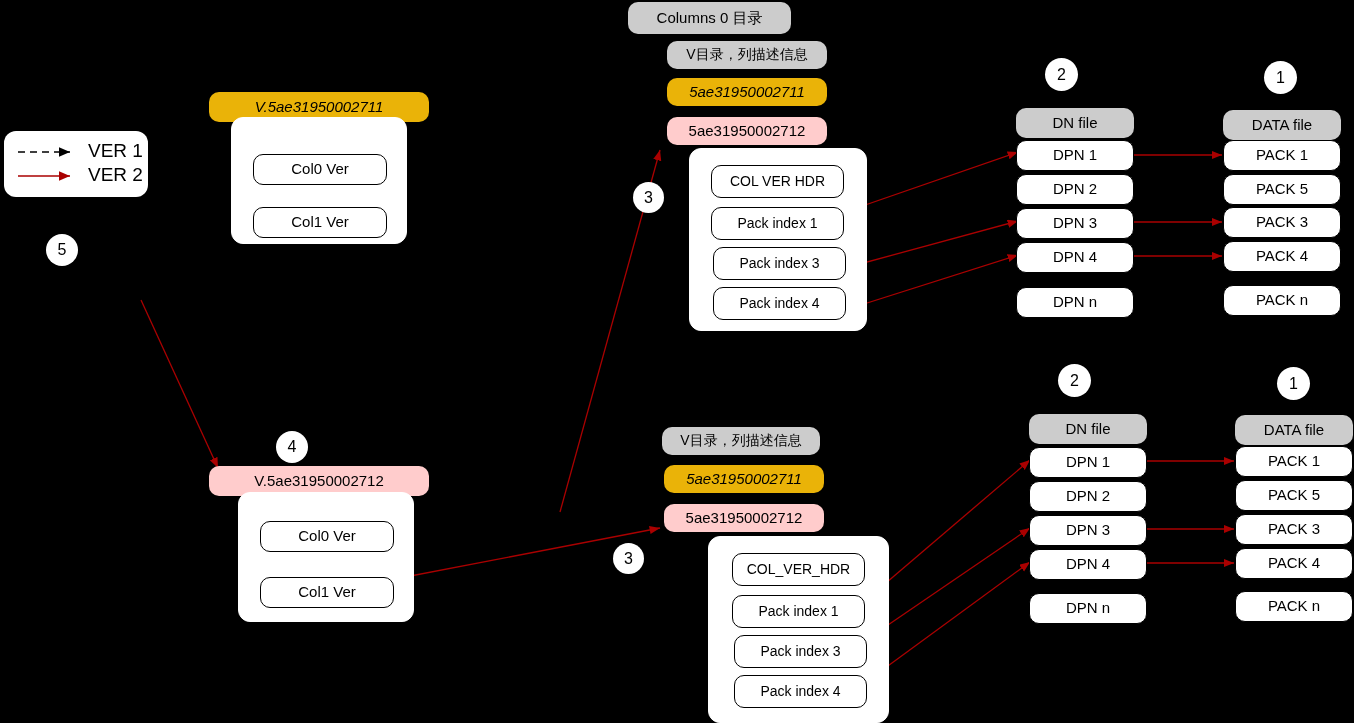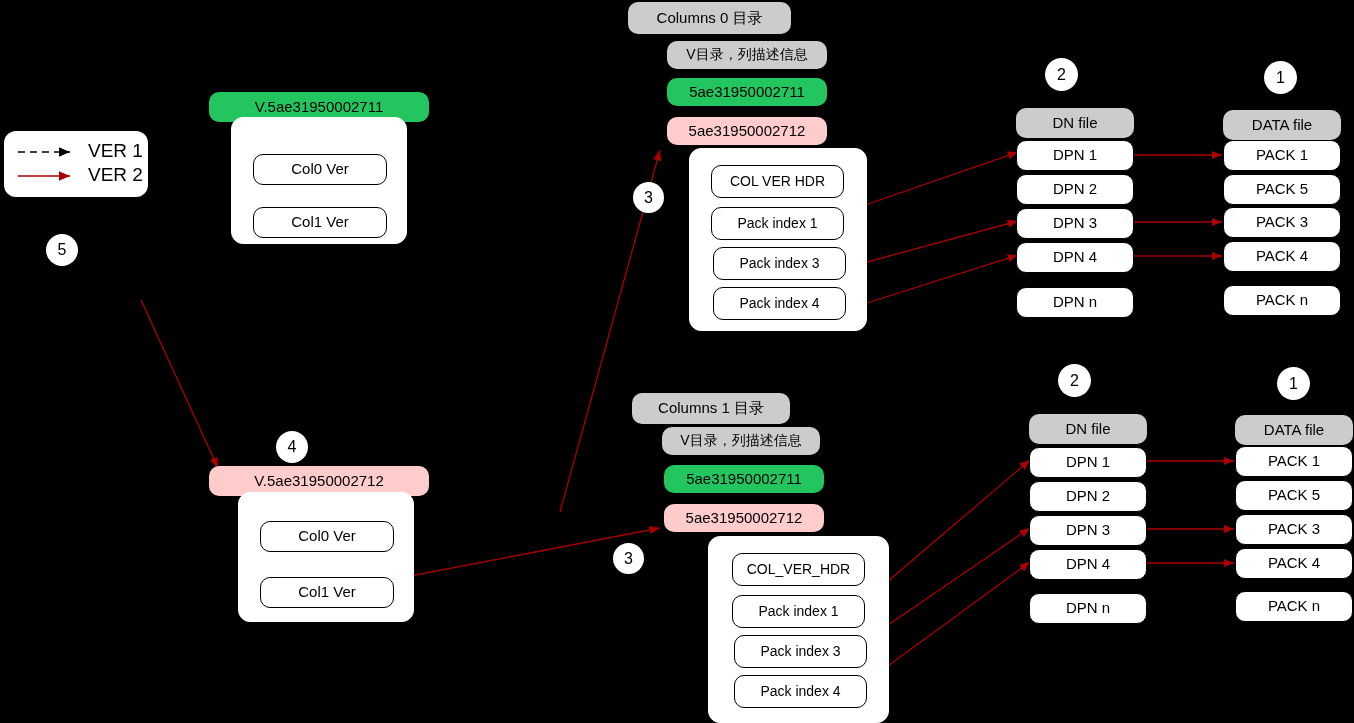--- a/index.html
+++ b/index.html
@@ -30,21 +30,21 @@
   .rr {           
     background: #ffffff;
     border: 1px solid #000000;
     border-radius: 10px;
   }
   .plain {        
     border-radius: 10px;
     border: 1px solid transparent;
   }
   .gray  { background: #cccccc; }
-  .cyan  { background: #22c55e; }
+  .cyan  { background: #eab308; font-style: italic; }
   .pink  { background: #ffcccc; }
   .white { background: #ffffff; }
 
   .container {
     position: absolute;
     background: #ffffff;
     border: 1px solid #ffffff;
     border-radius: 12px;
     box-sizing: border-box;
   }
@@ -182,21 +182,20 @@
   <div class="node rr" style="left:1016px; top:287px; width:118px; height:31px; font-size:15px;">DPN n</div>
 
   <div class="circle" style="left:1264px; top:61px; width:33px; height:33px;">1</div>
   <div class="node plain gray" style="left:1223px; top:110px; width:118px; height:30px; font-size:15px;">DATA file</div>
   <div class="node rr" style="left:1223px; top:140px; width:118px; height:31px; font-size:15px;">PACK 1</div>
   <div class="node rr" style="left:1223px; top:174px; width:118px; height:31px; font-size:15px;">PACK 5</div>
   <div class="node rr" style="left:1223px; top:207px; width:118px; height:31px; font-size:15px;">PACK 3</div>
   <div class="node rr" style="left:1223px; top:241px; width:118px; height:31px; font-size:15px;">PACK 4</div>
   <div class="node rr" style="left:1223px; top:285px; width:118px; height:31px; font-size:15px;">PACK n</div>
 
-  <div class="node plain gray" style="left:632px; top:393px; width:158px; height:31px; font-size:15px;">Columns 1 目录</div>
   <div class="node plain gray" style="left:662px; top:427px; width:158px; height:28px; font-size:14px;">V目录，列描述信息</div>
   <div class="node plain cyan" style="left:664px; top:465px; width:160px; height:28px; font-size:15px;">5ae31950002711</div>
   <div class="node plain pink" style="left:664px; top:504px; width:160px; height:28px; font-size:15px;">5ae31950002712</div>
 
   <div class="circle" style="left:613px; top:543px; width:31px; height:31px;">3</div>
 
   <div class="container" style="left:708px; top:536px; width:181px; height:187px;">
     <div class="node rr" style="left:23px; top:16px; width:133px; height:33px; font-size:14px;text-align:right;">COL_VER_HDR</div>
     <div class="node rr" style="left:23px; top:58px; width:133px; height:33px; font-size:14px;">Pack index 1</div>
     <div class="node rr" style="left:25px; top:98px; width:133px; height:33px; font-size:14px;">Pack index 3</div>

